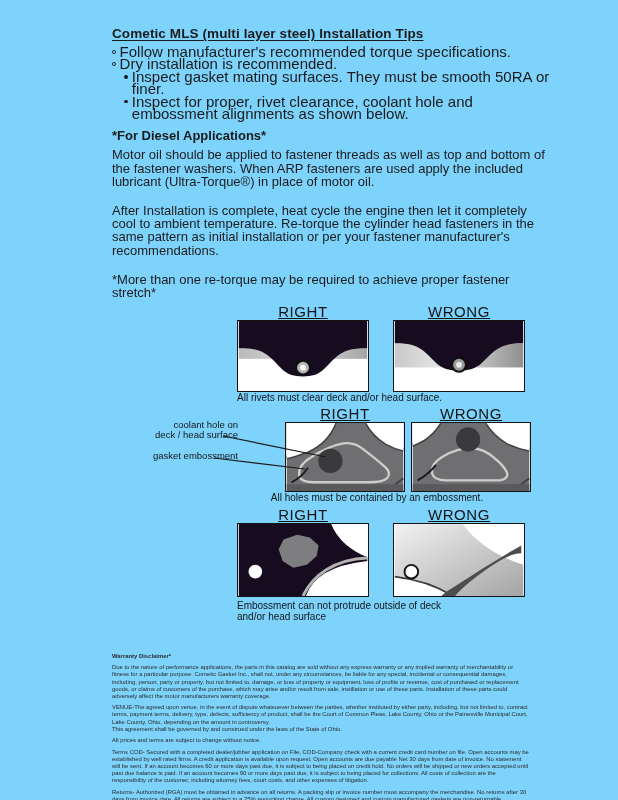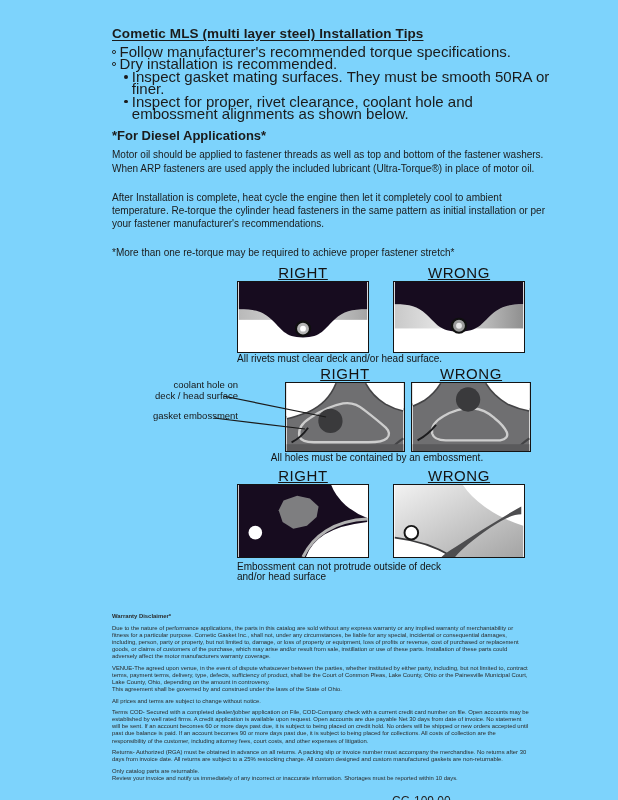--- a/index.html
+++ b/index.html
@@ -28,21 +28,21 @@
     border: 1px solid #1b1b1b; border-radius: 50%;
     margin: 4px 4px 0 0;
   }
   .b-dot {
     flex: 0 0 auto; width: 3.8px; height: 3.8px;
     background: #1b1b1b; border-radius: 50%;
     margin: 4px 4px 0 0;
   }
 
   .diesel-h { margin-top: 8px; font-size: 13px; font-weight: bold; }
-  .para { margin-top: 5px; font-size: 10px; line-height: 13.2px; width: 440px; }
+  .para { margin-top: 5px; font-size: 13px; line-height: 13.2px; width: 440px; }
   .para.gap { margin-top: 16px; }
 
   
   .figrow { display: flex; gap: 24px; margin-left: 125px; margin-top: 6px; }
   .figrow.r2 { margin-left: 173px; gap: 6px; margin-top: 0; }
   .fig-col { width: 132px; }
   .fig-col.narrow { width: 120px; }
   .fig-head {
     text-align: center; font-size: 15px; letter-spacing: 0.6px;
     color: #141414; line-height: 13px; margin-bottom: 2px; text-decoration: underline;

